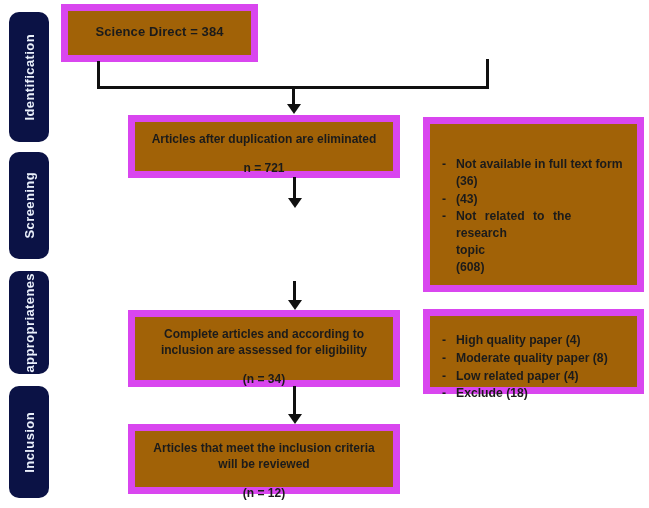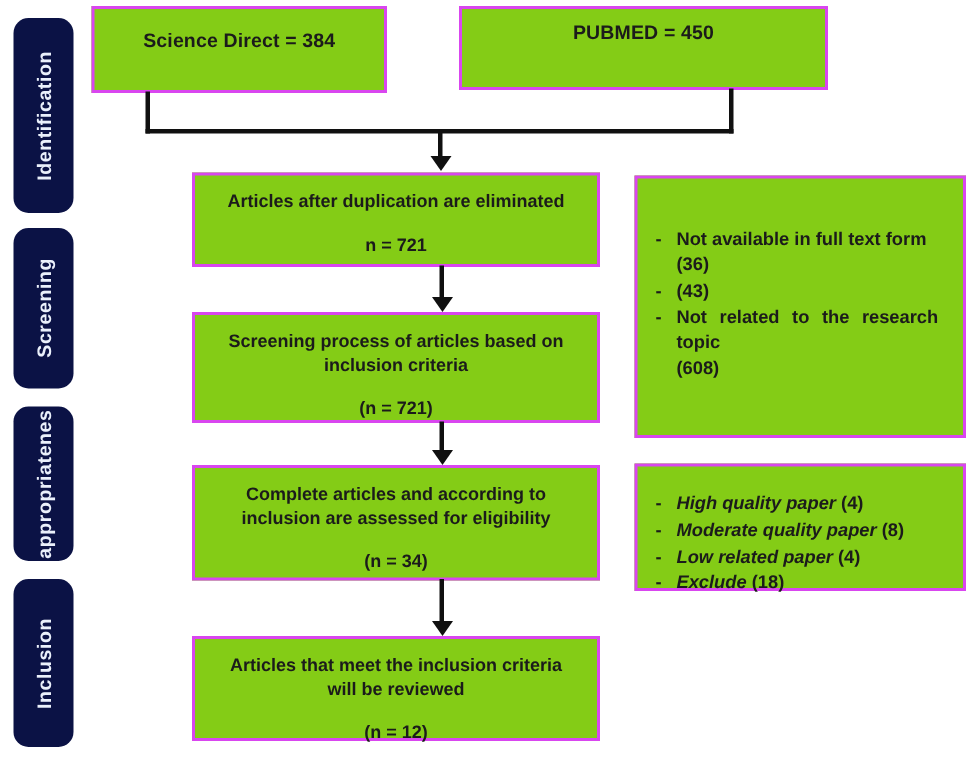--- a/index.html
+++ b/index.html
@@ -33,22 +33,22 @@
   }
   .phase-identification { top: 12px;  height: 130px; }
   .phase-screening      { top: 152px; height: 107px; }
   .phase-appropriatenes { top: 271px; height: 103px; }
   .phase-inclusion      { top: 386px; height: 112px; }
 
   
   .box {
     position: absolute;
     box-sizing: border-box;
-    border: 2px solid #d946ef;
-    background: #84cc16;
+    border: 7px solid #d946ef;
+    background: #a16207;
     color: #1b1b1b;
     font-weight: bold;
   }
 
   
   .source {
     display: flex;
     justify-content: center;
     align-items: flex-start;
     font-size: 13px;
@@ -78,21 +78,21 @@
     width: 221px;
     font-size: 12.2px;
     line-height: 1.38;
   }
   .note-1 { top: 117px; height: 175px; padding: 32px 8px 0 12px; }
   .note-2 { top: 309px; height: 85px;  padding: 16px 6px 0 12px; }
   .note-item { display: flex; margin-bottom: 1px; }
   .note-item .dash { width: 14px; flex: 0 0 14px; }
   .note-item .body { flex: 1; }
   .spread { word-spacing: 5px; }
-  .note-2 .note-item .qtext { font-style: italic; }
+  .note-2 .note-item .qtext { }
 
   
   .vline { position: absolute; width: 3px;  background: #101010; }
   .hline { position: absolute; height: 3px; background: #101010; }
   .ahead {
     position: absolute;
     width: 0; height: 0;
     border-left: 7px solid transparent;
     border-right: 7px solid transparent;
     border-top: 10px solid #101010;
@@ -112,44 +112,36 @@
   <div class="phase phase-appropriatenes">
     <span>appropriatenes</span>
   </div>
   <div class="phase phase-inclusion">
     <span>Inclusion</span>
   </div>
 
   <div class="box source source-sd">
     <span>Science Direct = 384</span>
   </div>
-  <div class="box source source-pm">
-    <span>PUBMED = 450</span>
-  </div>
 
   <div class="vline" style="left:97px; top:61px; height:28px;"></div>
   <div class="vline" style="left:486px; top:59px; height:30px;"></div>
   <div class="hline" style="left:97px; top:86px; width:392px;"></div>
 
   <div class="vline" style="left:292px; top:86px; height:19px;"></div>
   <div class="ahead" style="left:287px; top:104px;"></div>
 
   <div class="box flowbox flow-1">
     <div>Articles after duplication are eliminated</div>
     <div class="count">n = 721</div>
   </div>
 
   <div class="vline" style="left:293px; top:177px; height:22px;"></div>
   <div class="ahead" style="left:288px; top:198px;"></div>
 
-  <div class="box flowbox flow-2">
-    <div>Screening process of articles based on</div>
-    <div>inclusion criteria</div>
-    <div class="count">(n = 721)</div>
-  </div>
 
   <div class="vline" style="left:293px; top:281px; height:20px;"></div>
   <div class="ahead" style="left:288px; top:300px;"></div>
 
   <div class="box flowbox flow-3">
     <div>Complete articles and according to</div>
     <div>inclusion are assessed for eligibility</div>
     <div class="count">(n = 34)</div>
   </div>
 

